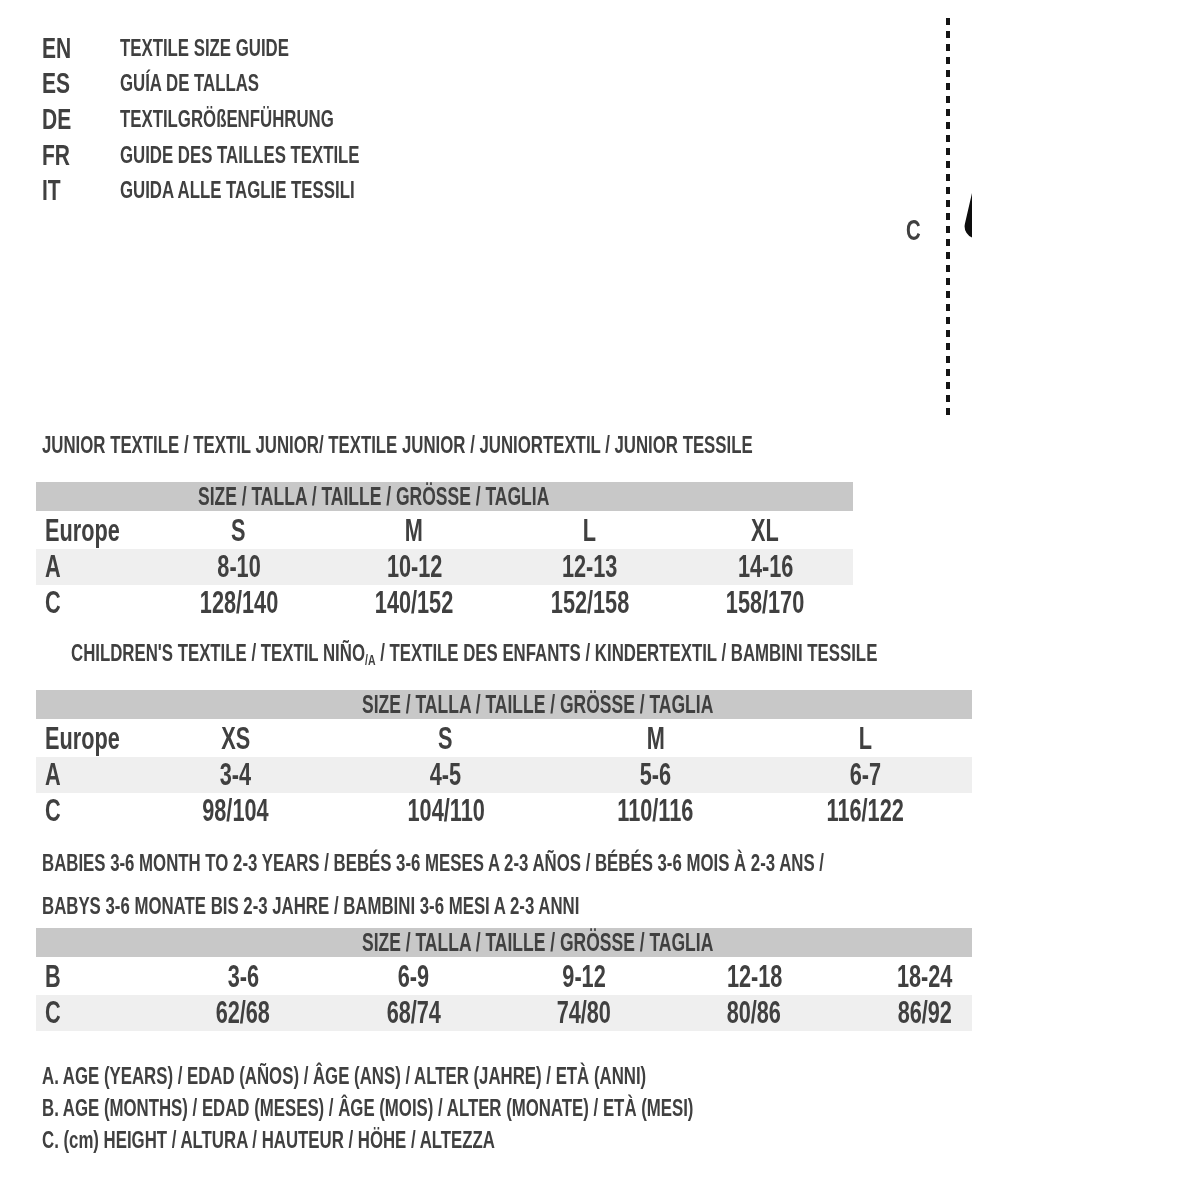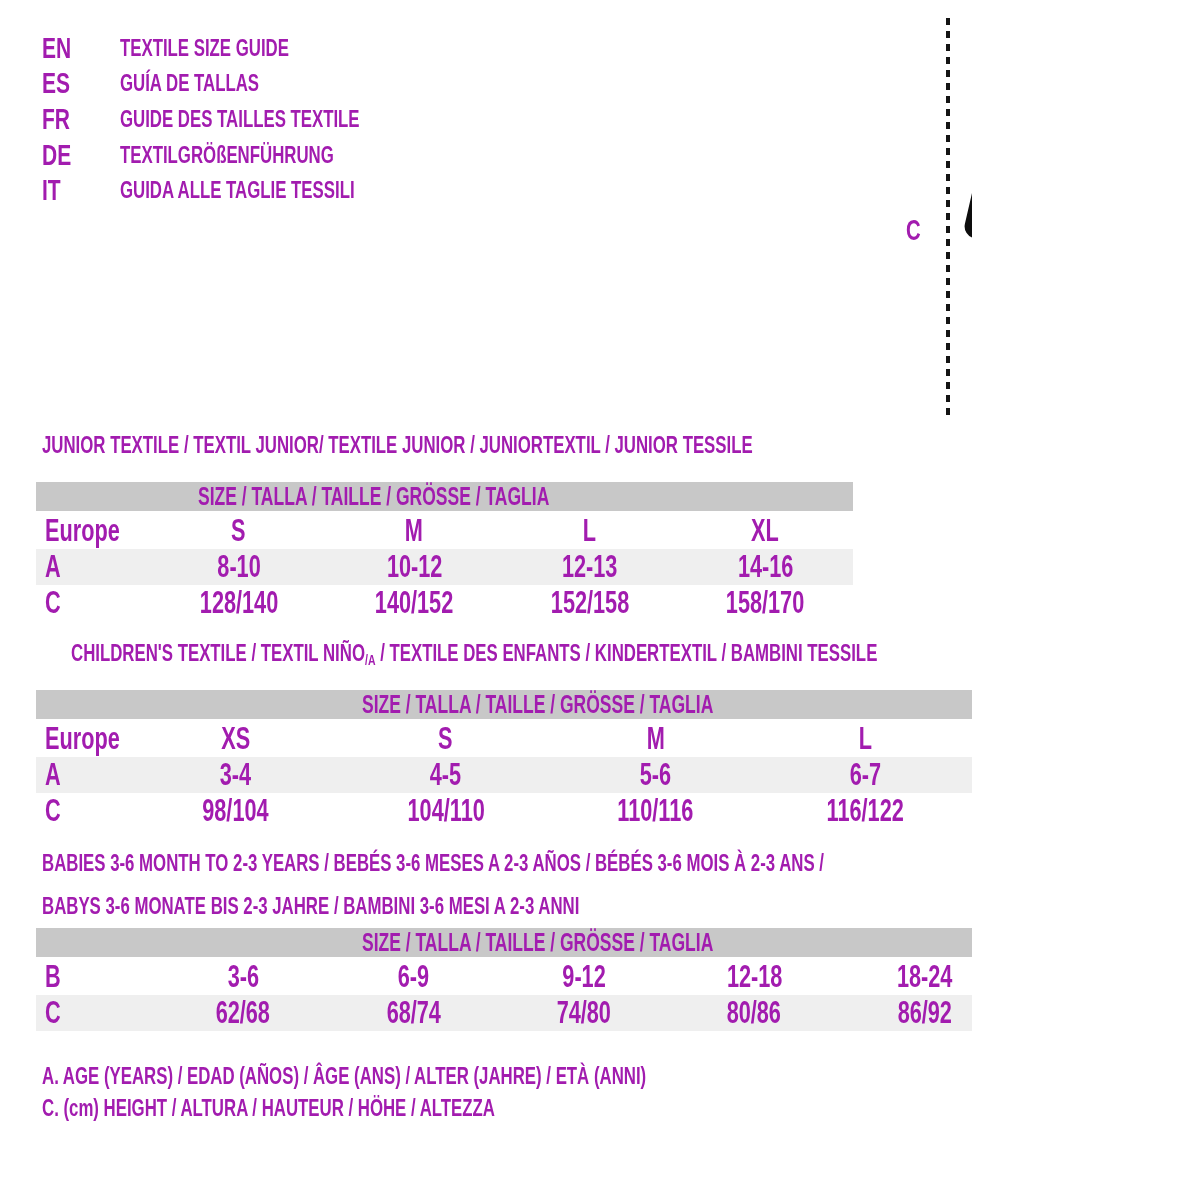--- a/index.html
+++ b/index.html
@@ -1,18 +1,18 @@
 <!DOCTYPE html>
 <html><head>
 <meta charset="utf-8">
 <style>
   html,body{margin:0;padding:0;background:#fff;}
   .page{
     position:relative;width:972px;height:1200px;background:#ffffff;
-    color:#a21caf;font-family:"Liberation Sans",sans-serif;font-weight:bold;
+    color:#404040;font-family:"Liberation Sans",sans-serif;font-weight:bold;
     overflow:hidden;
   }
   
   .cx{display:inline-block;transform:scaleX(0.70);transform-origin:50% 50%;white-space:nowrap;}
   .cx-l{transform-origin:0 50%;}
 
   
   .langs{position:absolute;top:30px;left:42px;}
   .lang-row{display:flex;height:35.6px;align-items:center;}
   .lang-code{width:78px;font-size:30px;}
@@ -59,26 +59,26 @@
   <div class="langs">
     <div class="lang-row">
       <span class="lang-code"><span class="cx cx-l">EN</span></span>
       <span class="lang-title"><span class="cx cx-l">TEXTILE SIZE GUIDE</span></span>
     </div>
     <div class="lang-row">
       <span class="lang-code"><span class="cx cx-l">ES</span></span>
       <span class="lang-title"><span class="cx cx-l">GUÍA DE TALLAS</span></span>
     </div>
     <div class="lang-row">
+      <span class="lang-code"><span class="cx cx-l">DE</span></span>
+      <span class="lang-title"><span class="cx cx-l">TEXTILGRÖßENFÜHRUNG</span></span>
+    </div>
+    <div class="lang-row">
       <span class="lang-code"><span class="cx cx-l">FR</span></span>
       <span class="lang-title"><span class="cx cx-l">GUIDE DES TAILLES TEXTILE</span></span>
-    </div>
-    <div class="lang-row">
-      <span class="lang-code"><span class="cx cx-l">DE</span></span>
-      <span class="lang-title"><span class="cx cx-l">TEXTILGRÖßENFÜHRUNG</span></span>
     </div>
     <div class="lang-row">
       <span class="lang-code"><span class="cx cx-l">IT</span></span>
       <span class="lang-title"><span class="cx cx-l">GUIDA ALLE TAGLIE TESSILI</span></span>
     </div>
   </div>
 
   <span class="figure-label"><span class="cx cx-l">C</span></span>
   <div class="measure-line"></div>
   <svg class="silhouette" viewBox="0 0 172 406" aria-hidden="true">
@@ -219,17 +219,20 @@
       <td><span class="cx">92/98</span></td>
     </tr>
   </tbody>
     </table>
 
   <div class="legend">
     <div class="legend-line">
         <span class="cx cx-l">A. AGE (YEARS) / EDAD (AÑOS) / ÂGE (ANS) / ALTER (JAHRE) / ETÀ (ANNI)</span>
       </div>
     <div class="legend-line">
+        <span class="cx cx-l">B. AGE (MONTHS) / EDAD (MESES) / ÂGE (MOIS) / ALTER (MONATE) / ETÀ (MESI)</span>
+      </div>
+    <div class="legend-line">
         <span class="cx cx-l">C. (cm) HEIGHT / ALTURA / HAUTEUR / HÖHE / ALTEZZA</span>
       </div>
   </div>
 
 </div>
 
 </body></html>

